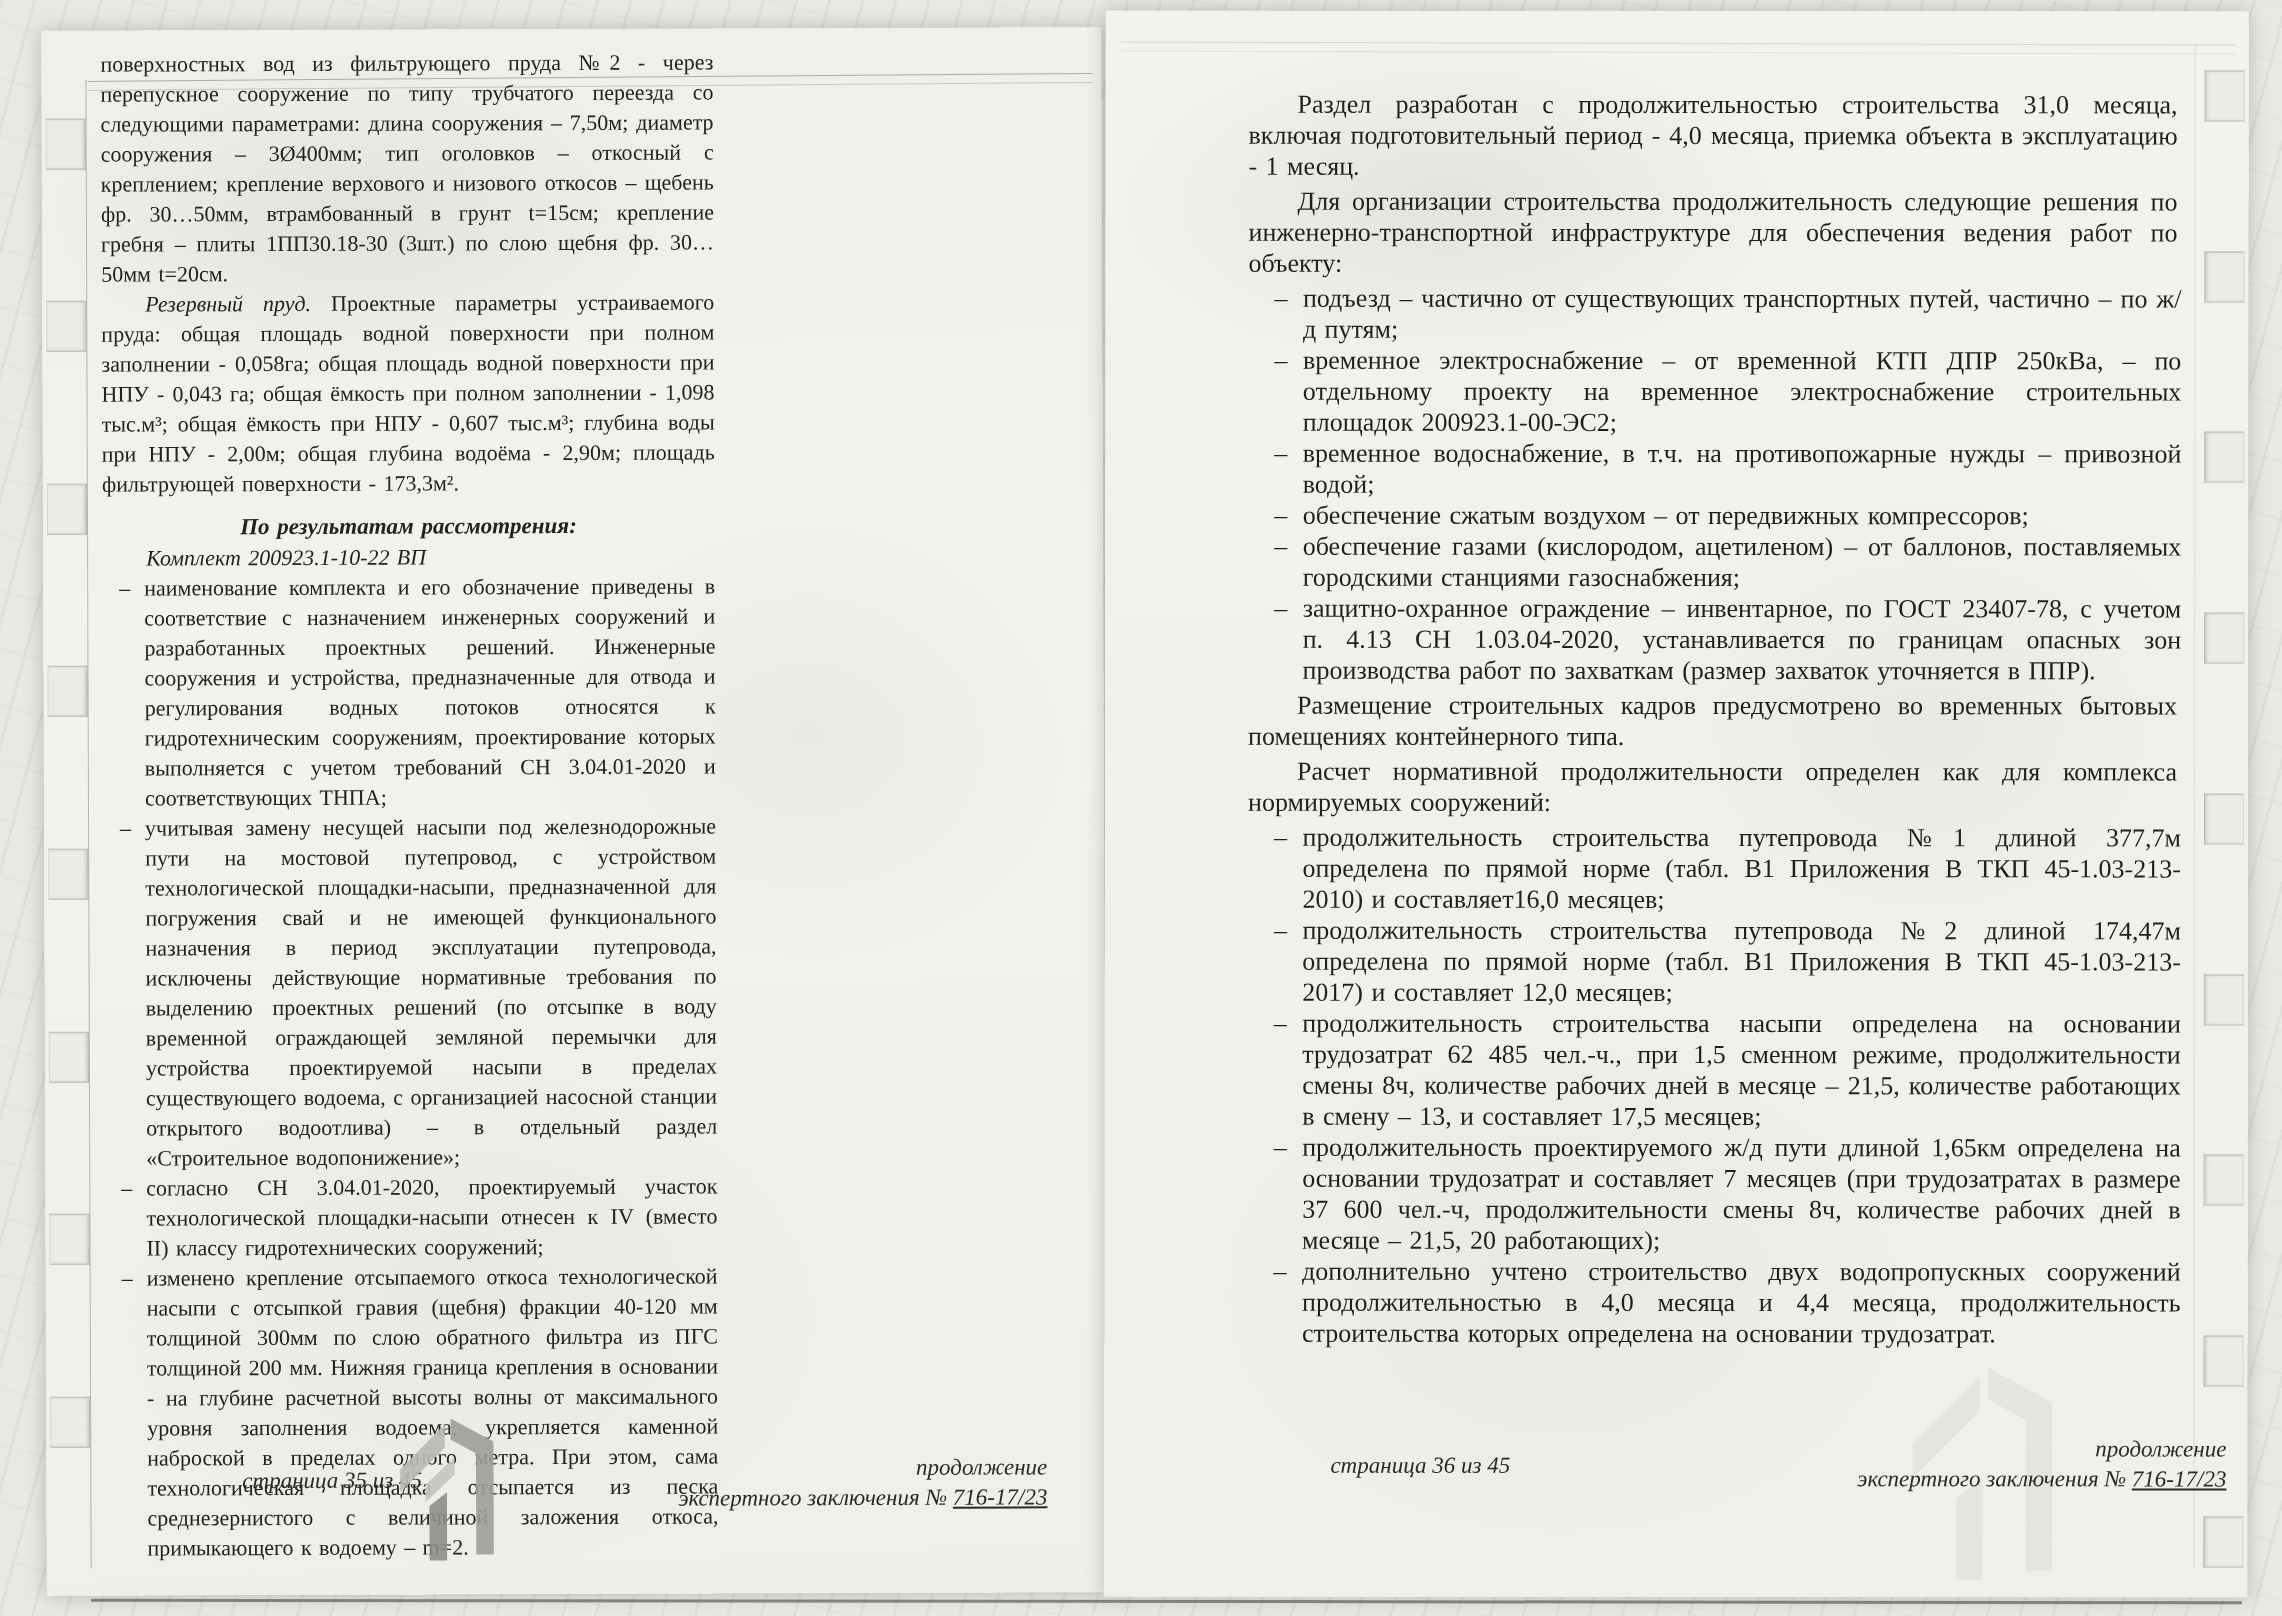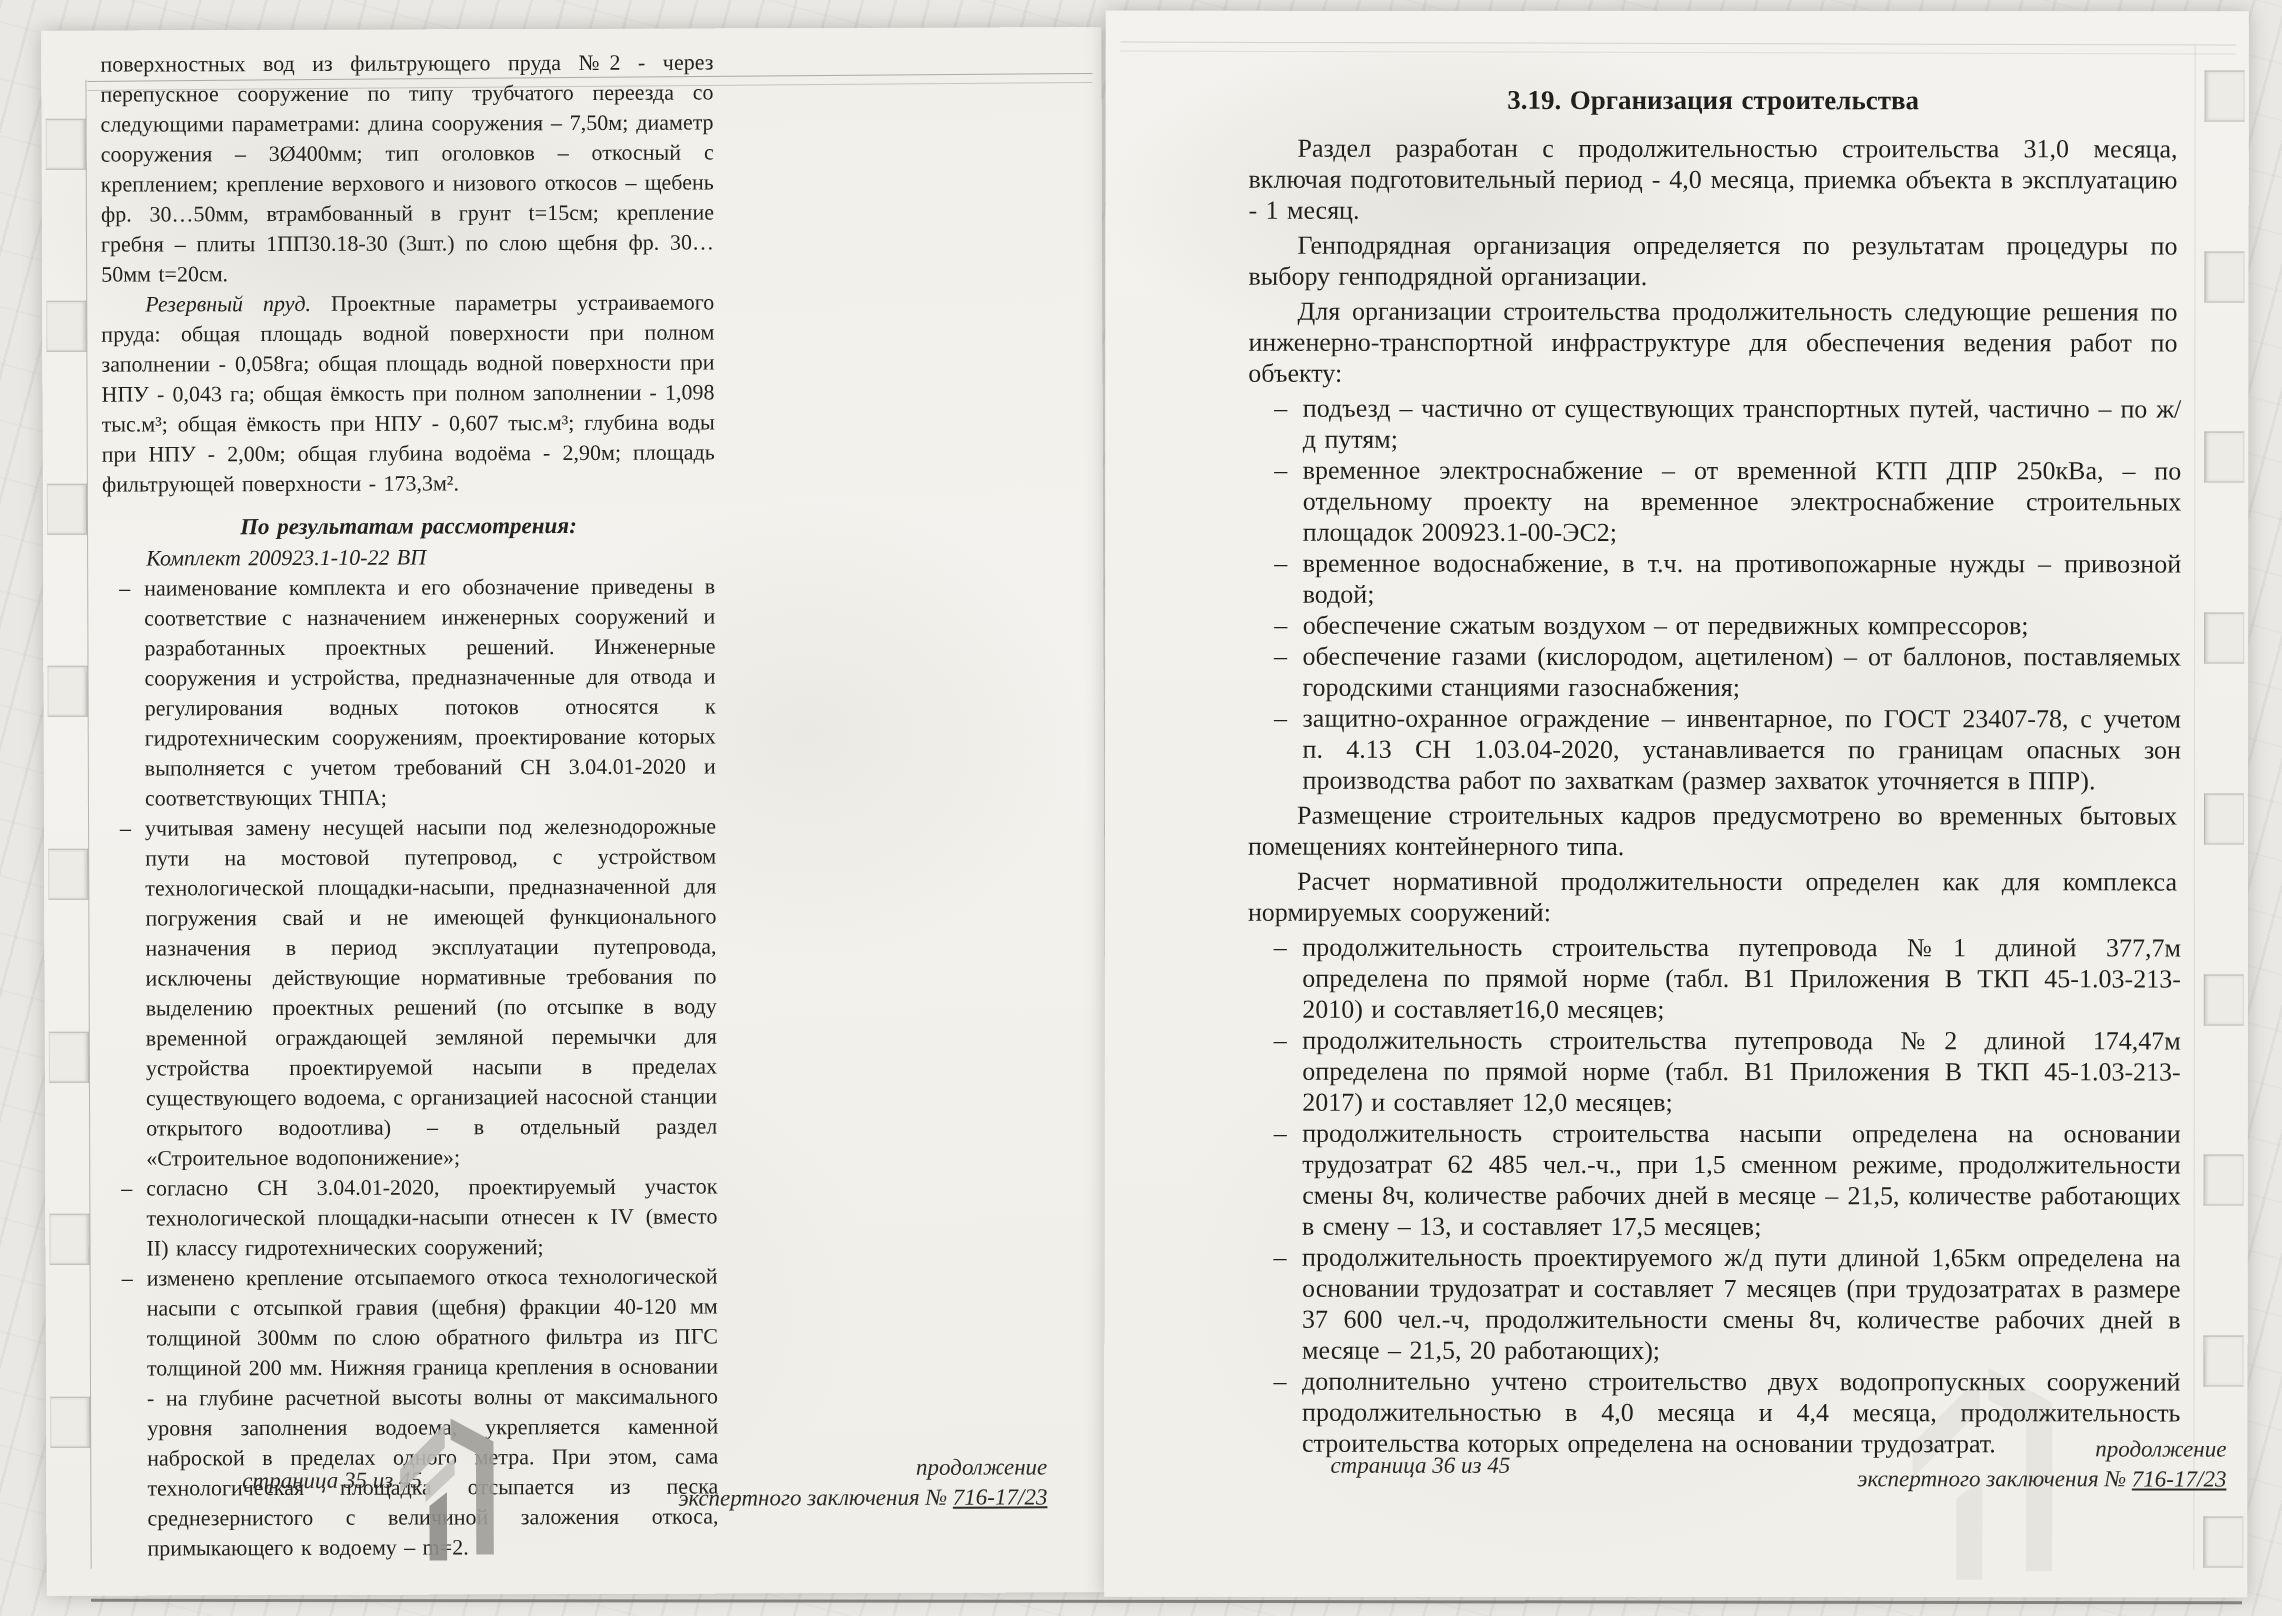--- a/index.html
+++ b/index.html
@@ -150,23 +150,21 @@
     <div class="frame-top"></div>
     <div class="frame-side"></div>
 
     <svg class="logo-ghost" viewBox="0 0 110 170">
       <polygon points="6,64 52,18 52,42 6,88" fill="#6b6a66"></polygon>
       <polygon points="58,12 102,36 102,152 84,152 84,48 58,34" fill="#6b6a66"></polygon>
       <polygon points="36,102 54,88 54,158 36,158" fill="#6b6a66"></polygon>
     </svg>
 
     <div class="rp-body">
-      <div class="rp-head">3.19. Организация строительства</div>
       <p>Раздел разработан с продолжительностью строительства 31,0 месяца, включая подготовительный период - 4,0 месяца, приемка объекта в эксплуатацию - 1 месяц.</p>
-      <p>Генподрядная организация определяется по результатам процедуры по выбору генподрядной организации.</p>
       <p>Для организации строительства продолжительность следующие решения по инженерно-транспортной инфраструктуре для обеспечения ведения работ по объекту:</p>
       <div class="li">
         <span class="dash">–</span>
         <span class="li-t">подъезд – частично от существующих транспортных путей, частично – по ж/д путям;</span>
       </div>
       <div class="li">
         <span class="dash">–</span>
         <span class="li-t">временное электроснабжение – от временной КТП ДПР 250кВа, – по отдельному проекту на временное электроснабжение строительных площадок 200923.1-00-ЭС2;</span>
       </div>
       <div class="li">

